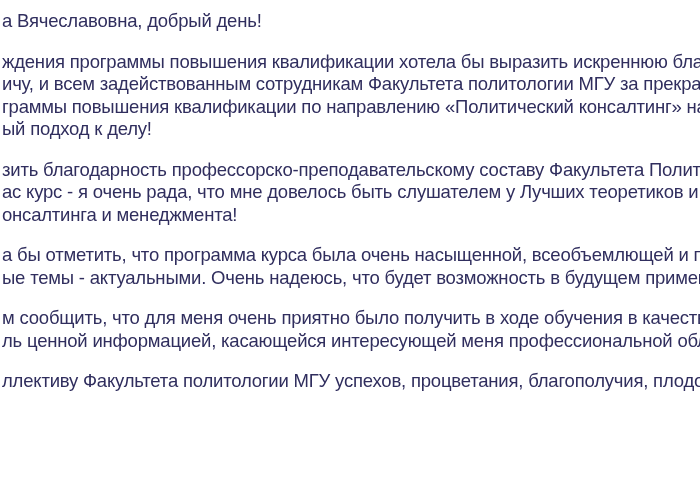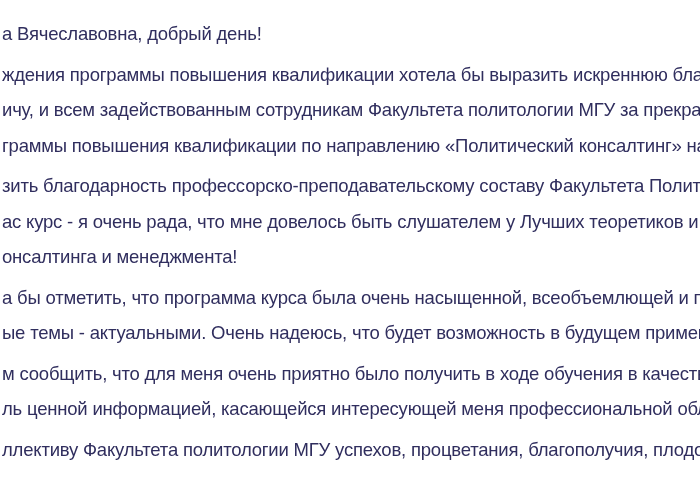--- a/index.html
+++ b/index.html
@@ -22,35 +22,35 @@
     letter-spacing: -0.2px;
     color: #302e5e;
   }
   .paragraph {
     margin: 0 0 18px 0;
   }
   .text-line {
     white-space: nowrap;
     line-height: 22.5px;
     height: 22.5px;
-    margin-top: 13px;
   }
 </style>
 </head>
 <body>
 
 <main id="letter">
   <div id="paragraphs">
       <div class="paragraph">
         <div class="text-line">а Вячеславовна, добрый день!</div>
       </div>
       <div class="paragraph">
         <div class="text-line">ждения программы повышения квалификации хотела бы выразить искреннюю благодарность</div>
         <div class="text-line">ичу, и всем задействованным сотрудникам Факультета политологии МГУ за прекрасную орган</div>
         <div class="text-line">граммы повышения квалификации по направлению «Политический консалтинг» на столь высок</div>
+        <div class="text-line">ый подход к делу!</div>
       </div>
       <div class="paragraph">
         <div class="text-line">зить благодарность профессорско-преподавательскому составу Факультета Политологии - все</div>
         <div class="text-line">ас курс - я очень рада, что мне довелось быть слушателем у Лучших теоретиков и практиков в о</div>
         <div class="text-line">онсалтинга и менеджмента!</div>
       </div>
       <div class="paragraph">
         <div class="text-line">а бы отметить, что программа курса была очень насыщенной, всеобъемлющей и полезной для м</div>
         <div class="text-line">ые темы - актуальными. Очень надеюсь, что будет возможность в будущем применить полученн</div>
       </div>

